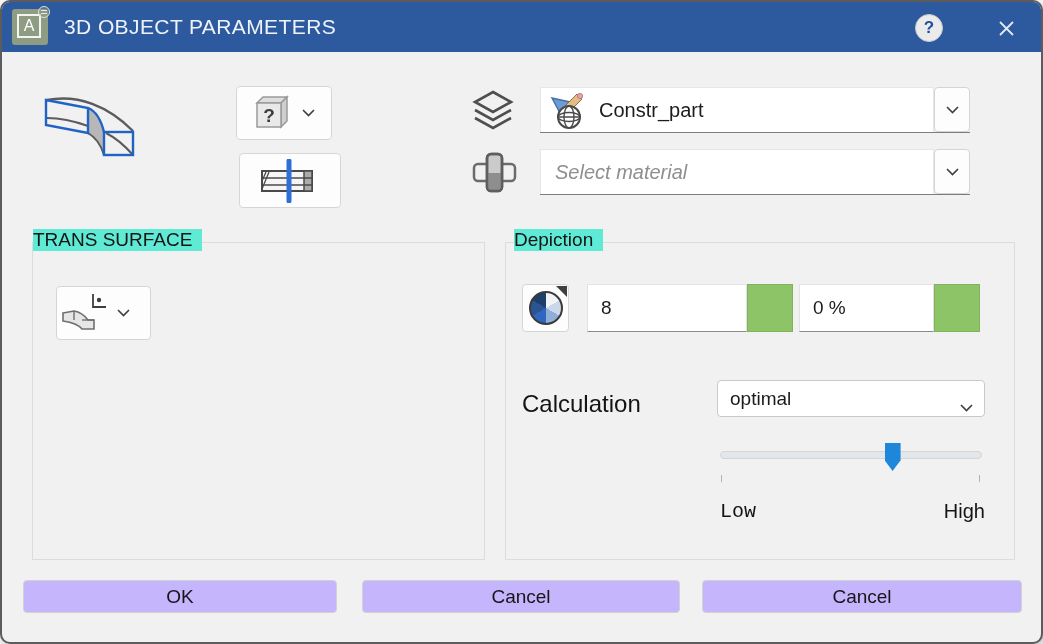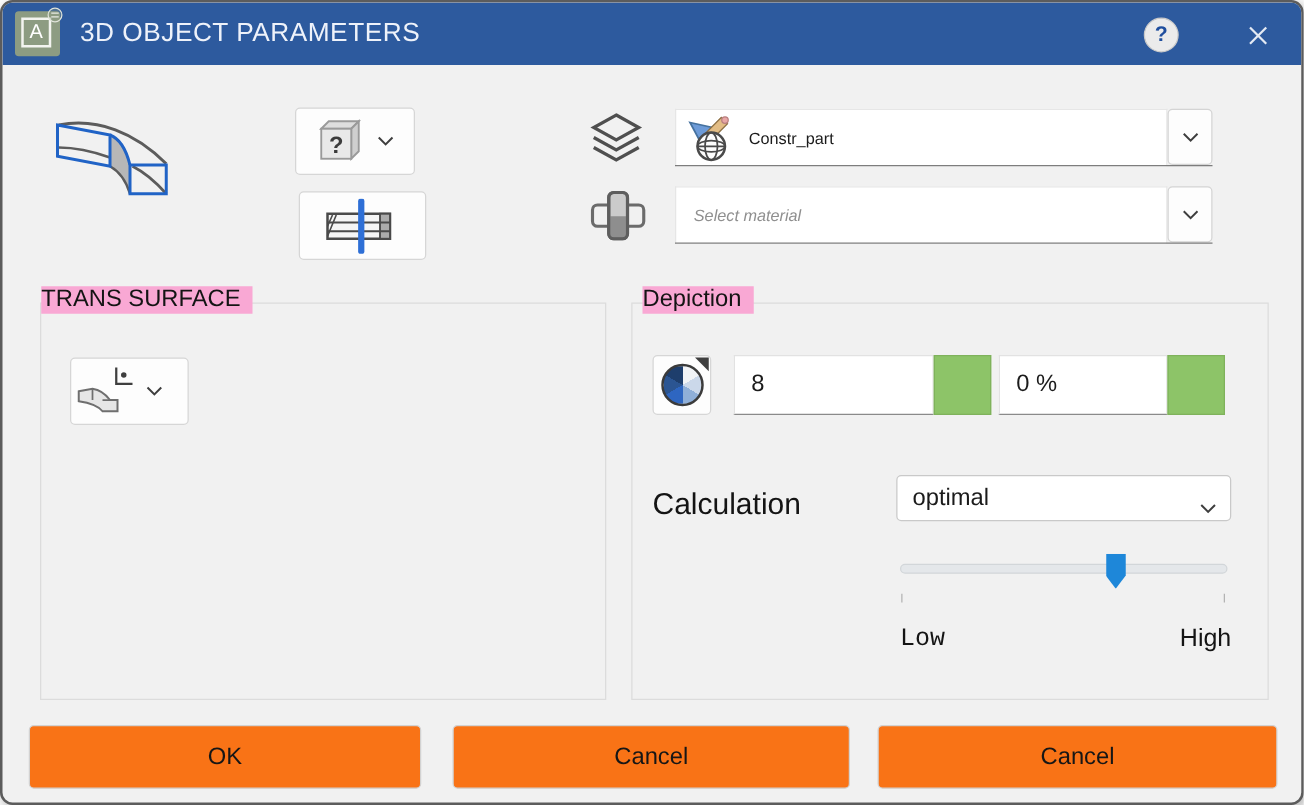--- a/index.html
+++ b/index.html
@@ -11,39 +11,39 @@
   .app-icon .inner{position:absolute;left:5px;top:5px;width:24px;height:24px;border:2px solid #f3f4f0;display:flex;align-items:center;justify-content:center;color:#ffffff;font-size:16px;}
   .app-badge{position:absolute;right:-2px;top:-3px;width:12px;height:12px;border:1.5px solid #dfe3da;border-radius:50%;background:rgba(141,156,130,.4);}
   .app-badge:before{content:"";position:absolute;left:2px;top:3px;width:6px;height:1px;background:#e8ebe3;}
   .app-badge:after{content:"";position:absolute;left:2px;top:6px;width:6px;height:1px;background:#e8ebe3;}
   .title-text{position:absolute;left:62px;top:0;height:50px;display:flex;align-items:center;color:#eef2fa;font-size:21px;letter-spacing:.4px;}
   .help-btn{position:absolute;left:913px;top:12px;width:28px;height:28px;border-radius:50%;background:#ebebeb;border:1px solid #c9c9c9;display:flex;align-items:center;justify-content:center;color:#1f4e9e;font-weight:bold;font-size:17px;cursor:default;}
   .close-btn{position:absolute;left:986px;top:13px;width:36px;height:26px;display:flex;align-items:center;justify-content:center;}
   
   .btn-white{position:absolute;background:#fdfdfd;border:1px solid #d6d6d6;border-radius:4px;display:flex;align-items:center;justify-content:center;}
   .group{position:absolute;border:1px solid #dcdcdc;}
-  .group-label{position:absolute;top:-14px;background:#f9a8d4;padding-right:10px;font-size:19px;color:#141414;white-space:nowrap;}
+  .group-label{position:absolute;top:-14px;background:#5eead4;padding-right:10px;font-size:19px;color:#141414;white-space:nowrap;}
   .combo{position:absolute;height:46px;}
   .combo .field{position:absolute;left:0;top:0;bottom:0;background:#ffffff;border:1px solid #e6e6e6;border-bottom:none;display:flex;align-items:center;}
   .combo .underline{position:absolute;left:0;right:0;bottom:0;height:1px;background:#7d7d7d;}
   .combo .drop{position:absolute;right:0;top:0;bottom:1px;width:36px;background:#fdfdfd;border:1px solid #d4d4d4;border-radius:4px;display:flex;align-items:center;justify-content:center;}
-  .combo-text{font-size:13px;color:#1c1c1c;}
+  .combo-text{font-size:20px;color:#1c1c1c;}
   .placeholder{color:#8f8f8f;}
   .field-input{position:absolute;height:48px;background:#ffffff;border:1px solid #e2e2e2;border-bottom:1px solid #8a8a8a;font-family:"Liberation Sans",sans-serif;font-size:19px;color:#1b1b1b;padding:0 0 0 13px;outline:none;}
   .swatch{position:absolute;width:46px;height:48px;border:1px solid #7fb25b;}
   .select-box{position:absolute;background:#ffffff;border:1px solid #c9c9c9;border-radius:4px;display:flex;align-items:center;font-size:19px;color:#1b1b1b;padding-left:12px;}
   .select-box .chev{position:absolute;right:11px;top:50%;margin-top:-4px;}
   .label19{position:absolute;font-size:19px;color:#141414;}
   .label20{position:absolute;font-size:20px;color:#141414;}
   
   .slider-track{position:absolute;left:718px;top:449px;width:262px;height:8px;background:#e4e7ea;border:1px solid #d2d6d9;border-radius:4px;}
   .slider-thumb{position:absolute;top:-9px;width:16px;height:28px;margin-left:-8px;clip-path:polygon(0 0,100% 0,100% 62%,50% 100%,0 62%);}
   .tick{position:absolute;top:473px;width:1px;height:7px;background:#b3b3b3;}
   
-  .footer-btn{position:absolute;top:578px;height:51px;background:#f97316;border:1px solid #d2d2d2;border-radius:4px;font-family:"Liberation Sans",sans-serif;font-size:19px;color:#161616;display:flex;align-items:center;justify-content:center;}
+  .footer-btn{position:absolute;top:578px;height:33px;background:#c4b5fd;border:1px solid #d2d2d2;border-radius:4px;font-family:"Liberation Sans",sans-serif;font-size:19px;color:#161616;display:flex;align-items:center;justify-content:center;}
   .pie{width:34px;height:34px;border-radius:50%;border:2px solid #3b3b3b;background:conic-gradient(#f1f3f6 0 60deg,#cbd8ea 60deg 120deg,#8fafd8 120deg 180deg,#2e66c1 180deg 240deg,#2b5592 240deg 300deg,#1e3e6c 300deg 360deg);}
   .corner-tri{position:absolute;right:1px;top:1px;width:0;height:0;border-left:11px solid transparent;border-top:11px solid #3f3f3f;}
 </style>
 </head>
 <body>
 
 <div class="window">
 
   <div class="titlebar">
     <div class="app-icon">

